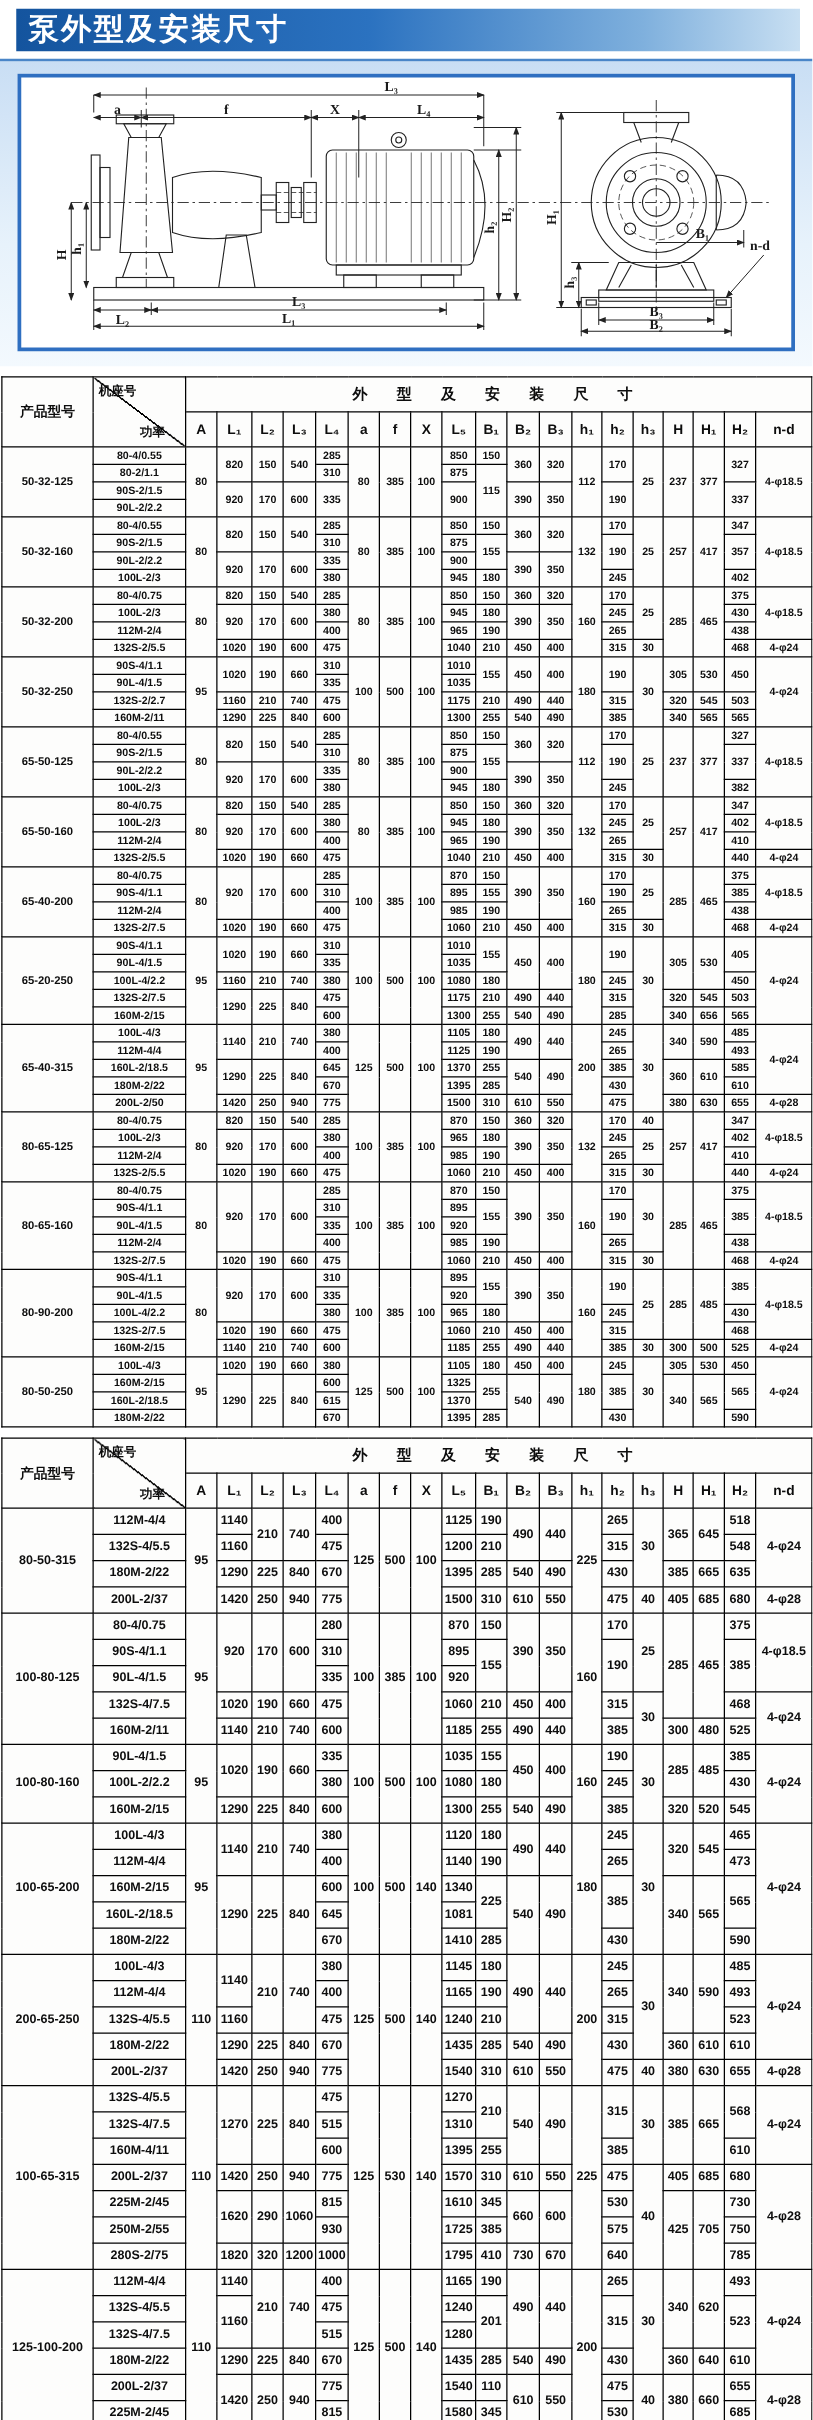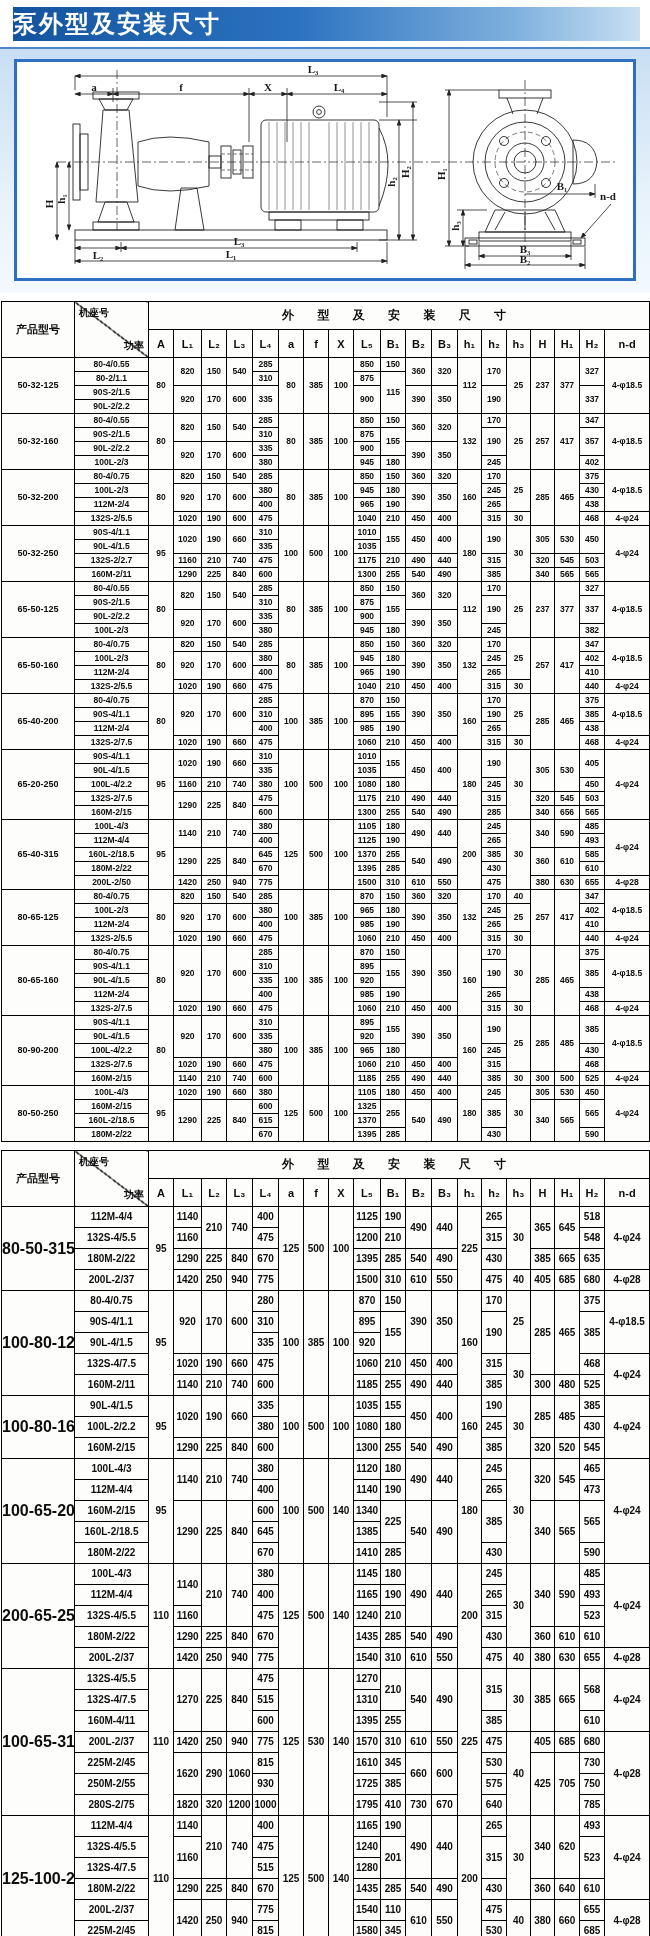--- a/index.html
+++ b/index.html
@@ -11,20 +11,21 @@
   }
   
   .title-bar{
     margin:7px 10px 0 13px;
     height:34px;
     background:linear-gradient(90deg,#14549e 0%,#2b72c0 45%,#7fb0dd 80%,#c8dff2 100%);
     color:#fff;
     font-size:24px;
     font-weight:bold;
     line-height:34px;
+    padding-left:10px;
     letter-spacing:2px;
   }
   
   .drawing-panel{
     margin-top:6px;
     border-top:2px solid #4a86c8;
     background:linear-gradient(180deg,#c9def4 0%,#e7f2fb 60%,#f3f9fe 100%);
     padding:10px 14px 12px 14px;
   }
   .drawing-box{
@@ -55,30 +56,30 @@
     overflow:hidden;
     white-space:nowrap;
     font-weight:bold;
     color:#0d0d0d;
   }
   .spec th{font-size:11px;height:27px;}
   .spec th.dimt{letter-spacing:10px;font-size:12px;}
   .t1 td{height:13px;font-size:8.5px;line-height:1;}
   .t2 td{height:20px;font-size:10px;line-height:1;}
   .t1 td.model{font-size:9px;}
-  .t2 td.model{font-size:16px;}
+  .t2 td.model{font-size:10px;}
   th.diag{
     position:relative;
     background-image:linear-gradient(to top right,
       transparent calc(50% - 0.6px),#000 calc(50% - 0.6px),
       #000 calc(50% + 0.6px),transparent calc(50% + 0.6px));
     margin-left:16px;
   }
   th.diag .tl{position:absolute;top:4px;left:4px;font-size:10px;}
-  th.diag .br{position:absolute;bottom:4px;right:4px;font-size:10px;}
+  th.diag .br{position:absolute;bottom:4px;right:16px;font-size:10px;}
 </style>
 </head>
 <body>
 
 <div class="title-bar">泵外型及安装尺寸</div>
 
 <div class="drawing-panel">
   <div class="drawing-box">
     <svg width="616" height="210" viewBox="0 0 616 210">
       <defs>
@@ -1268,21 +1269,21 @@
         <td rowspan="3">540</td>
         <td rowspan="3">490</td>
         <td rowspan="2">385</td>
         <td rowspan="3">340</td>
         <td rowspan="3">565</td>
         <td rowspan="2">565</td>
       </tr>
       <tr>
         <td>160L-2/18.5</td>
         <td>645</td>
-        <td>1385</td>
+        <td>1081</td>
       </tr>
       <tr>
         <td>180M-2/22</td>
         <td>670</td>
         <td>1410</td>
         <td>285</td>
         <td>430</td>
         <td>590</td>
       </tr>
       <tr>

